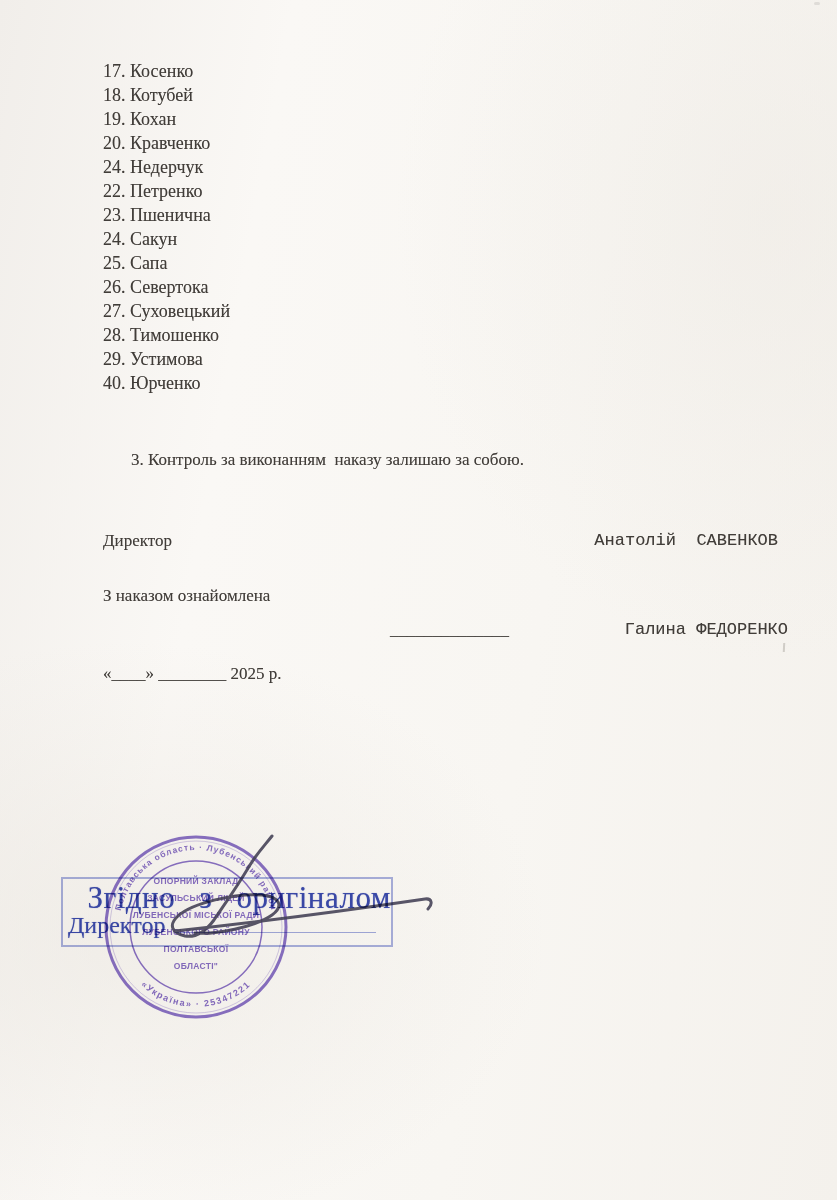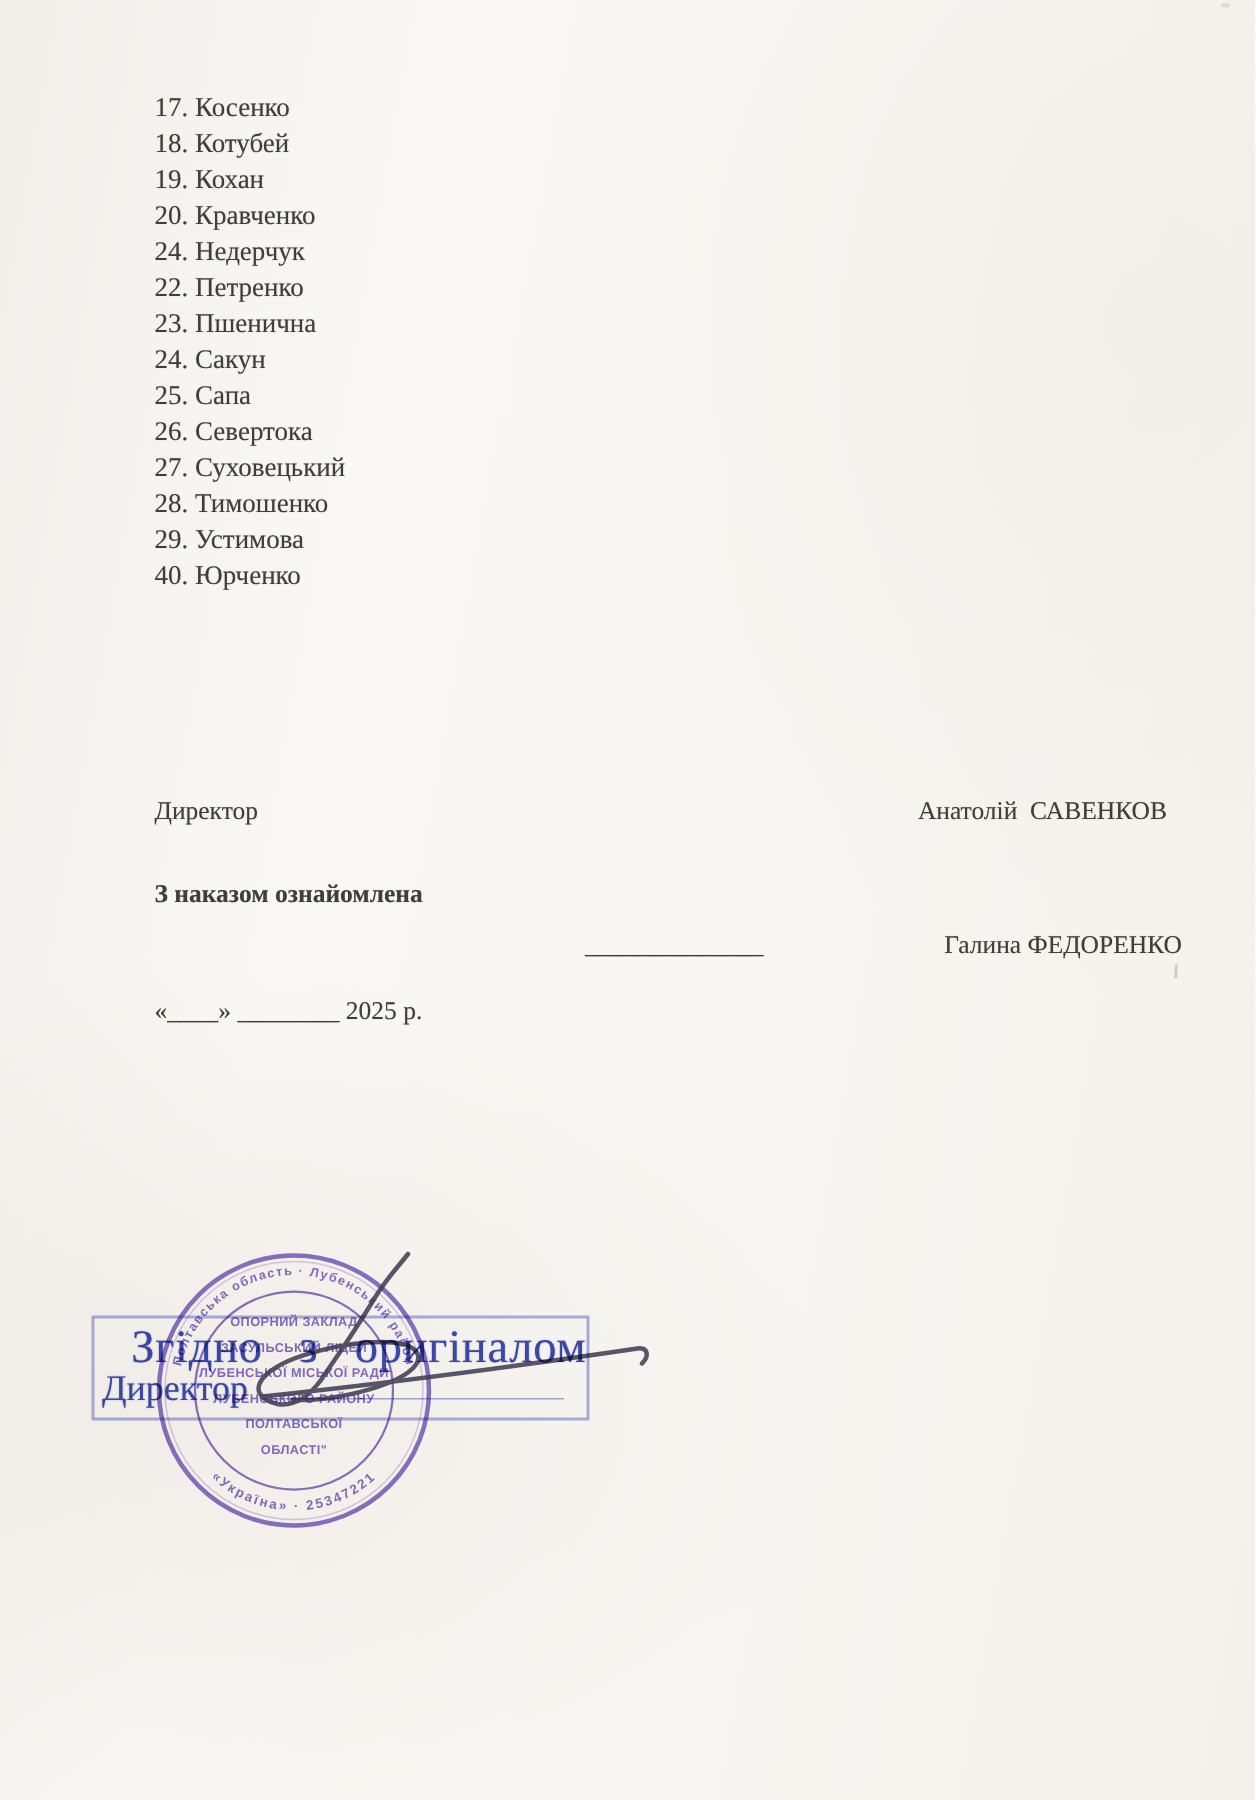--- a/index.html
+++ b/index.html
@@ -11,21 +11,21 @@
       radial-gradient(ellipse 520px 620px at 92% 18%, rgba(236,232,226,.45), transparent 72%),
       linear-gradient(100deg,#f1eeea 0%,#faf8f5 28%,#f8f6f2 62%,#f4f1ec 100%);
   }
   .doc-text{position:absolute;color:#413d39;font-size:17px;
     text-shadow:0 0 .6px rgba(65,61,57,.4);white-space:pre;}
   
   .name-list{position:absolute;left:103px;top:59px;}
   .name-list .row{height:24px;line-height:24px;font-size:18px;color:#413d39;
     text-shadow:0 0 .6px rgba(65,61,57,.4);white-space:pre;}
   
-  .right-name{text-align:center;}
+  .right-name{text-align:center;font-family:Liberation Mono, monospace;}
   
   .approve-stamp{position:absolute;left:61px;top:877px;width:332px;height:70px;
     border:2px solid rgba(88,104,202,.5);box-sizing:border-box;
     color:#3b4bb2;mix-blend-mode:multiply;z-index:3;}
   .approve-line1{margin-top:1px;text-align:right;font-size:31px;letter-spacing:.5px;
     word-spacing:16px;text-shadow:0 0 1px rgba(59,75,178,.55);white-space:pre;}
   .approve-line2{display:flex;align-items:baseline;font-size:24px;padding:0 5px;
     margin-top:-4px;text-shadow:0 0 1px rgba(59,75,178,.5);}
   .approve-blank{flex:1;margin:0 10px;border-bottom:1.5px solid rgba(88,104,202,.55);
     height:20px;}
@@ -51,25 +51,26 @@
       <div class="row">23. Пшенична</div>
       <div class="row">24. Сакун</div>
       <div class="row">25. Сапа</div>
       <div class="row">26. Севертока</div>
       <div class="row">27. Суховецький</div>
       <div class="row">28. Тимошенко</div>
       <div class="row">29. Устимова</div>
       <div class="row">40. Юрченко</div>
     </div>
 
+  <div class="doc-text" style="left:131px;top:450px;">3. Контроль за виконанням  наказу залишаю за собою.</div>
 
   <div class="doc-text" style="left:103px;top:531px;">Директор</div>
   <div class="doc-text right-name" style="right:59px;top:531px;">Анатолій  САВЕНКОВ</div>
 
-  <div class="doc-text" style="left:103px;top:586px;font-weight:bold;">З наказом ознайомлена</div>
+  <div class="doc-text" style="left:103px;top:586px;">З наказом ознайомлена</div>
   <div class="doc-text" style="left:103px;top:620px;margin-top:44px;">«____» ________ 2025 р.</div>
   <div class="doc-text" style="left:390px;top:620px;">______________</div>
   <div class="doc-text right-name" style="right:49px;top:620px;">Галина ФЕДОРЕНКО</div>
 
   <div class="edge-mark"></div>
   <div class="speck" style="left:814px;top:2px;width:6px;height:3px;opacity:.7;"></div>
 
   <div class="approve-stamp">
     <div class="approve-line1">Згідно з оригіналом</div>
     <div class="approve-line2">

